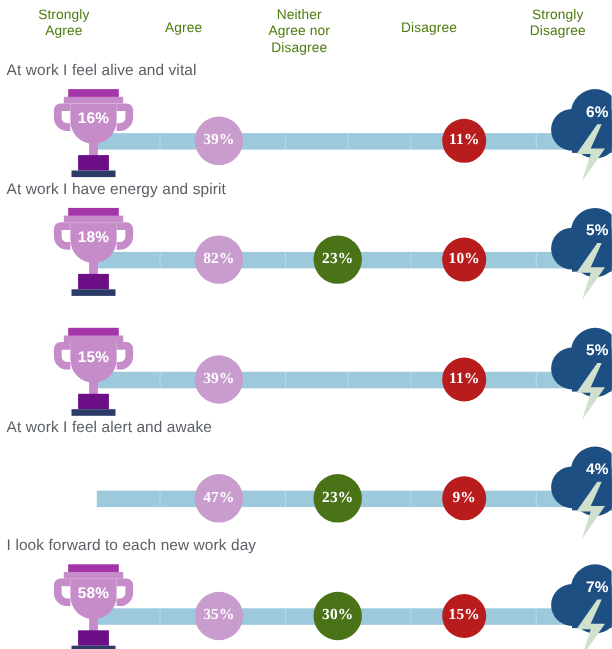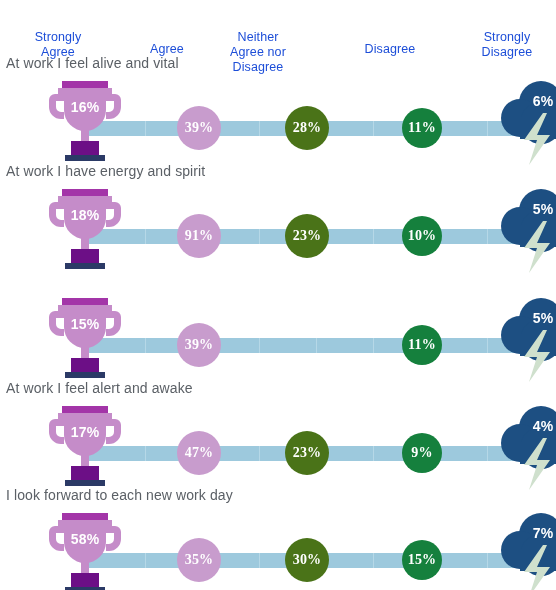--- a/index.html
+++ b/index.html
@@ -10,28 +10,27 @@
     position:relative;overflow:hidden;
   }
   #chart{position:relative;width:556px;height:590px;}
 
   
   .header-row{position:absolute;top:0;left:0;width:556px;height:52px;}
   .col-head{
     position:absolute;top:6px;
     text-align:center;
     font-size:12.5px;line-height:15px;
-    color:#1d4ed8;
+    color:#4d7c0f;
     letter-spacing:.1px;
     white-space:pre-line;
-    margin-top:24px;
   }
   .ch0{left:8px;width:100px;}
   .ch1{left:117px;width:100px;top:18px;}
-  .ch2{left:206px;width:104px;}
+  .ch2{left:220px;width:104px;}
   .ch3{left:340px;width:100px;top:18px;}
   .ch4{left:458px;width:98px;}
 
   
   .row{position:absolute;left:0;width:556px;height:110px;}
   .row-title{
     position:absolute;left:6px;top:0;
     font-size:14px;color:#5b6066;
     letter-spacing:.1px;white-space:nowrap;
   }
@@ -54,21 +53,21 @@
     position:absolute;
     border-radius:50%;
     color:#ffffff;
     font-size:14px;font-weight:bold;
     display:flex;align-items:center;justify-content:center;
     letter-spacing:.2px;
     font-family:Liberation Serif, serif;
   }
   .b-agree{width:44px;height:44px;left:145px;top:29px;background:#c89ccd;}
   .b-neutral{width:44px;height:44px;left:253px;top:29px;background:#4a7318;}
-  .b-disagree{width:40px;height:40px;left:370px;top:31px;background:#15803d;}
+  .b-disagree{width:40px;height:40px;left:370px;top:31px;background:#b91c1c;}
 
   
   .trophy{position:absolute;left:14px;top:2px;width:78px;height:86px;}
   .tr-val{
     position:absolute;left:0;top:20px;width:78px;
     text-align:center;color:#ffffff;
     font-size:14px;font-weight:bold;
     z-index:6;letter-spacing:.2px;
   }
 
@@ -121,21 +120,20 @@
     <path d="M18 15 h-9 a6 6 0 0 0 -6 6 v7 a12 12 0 0 0 12 12 h3 v-7 h-3 a5 5 0 0 1 -5 -5 v-6 h8 z" fill="#c58cc9"></path>
     <path d="M60 15 h9 a6 6 0 0 1 6 6 v7 a12 12 0 0 1 -12 12 h-3 v-7 h3 a5 5 0 0 0 5 -5 v-6 h-8 z" fill="#c58cc9"></path>
     <rect x="35" y="50" width="8" height="14" fill="#c58cc9"></rect>
     <rect x="25" y="62" width="28" height="14" fill="#6c0f86"></rect>
     <rect x="19" y="76" width="40" height="6" fill="#2b3a66"></rect>
   </svg>
         <div class="tr-val">16%</div>
       </div>
 
       <div class="bubble b-agree">39%</div>
-      <div class="bubble b-neutral">28%</div>
       <div class="bubble b-disagree">11%</div>
 
       <div class="cloud">
         
   <svg viewBox="0 0 94 92" width="94" height="92">
     <g fill="#1d4f82">
       <circle cx="47" cy="26" r="22"></circle>
       <circle cx="26" cy="41" r="19"></circle>
       <circle cx="68" cy="41" r="19"></circle>
       <circle cx="47" cy="46" r="21"></circle>
@@ -168,21 +166,21 @@
     <path d="M18 15 h42 v16 a21 21 0 0 1 -42 0 z" fill="#c58cc9"></path>
     <path d="M18 15 h-9 a6 6 0 0 0 -6 6 v7 a12 12 0 0 0 12 12 h3 v-7 h-3 a5 5 0 0 1 -5 -5 v-6 h8 z" fill="#c58cc9"></path>
     <path d="M60 15 h9 a6 6 0 0 1 6 6 v7 a12 12 0 0 1 -12 12 h-3 v-7 h3 a5 5 0 0 0 5 -5 v-6 h-8 z" fill="#c58cc9"></path>
     <rect x="35" y="50" width="8" height="14" fill="#c58cc9"></rect>
     <rect x="25" y="62" width="28" height="14" fill="#6c0f86"></rect>
     <rect x="19" y="76" width="40" height="6" fill="#2b3a66"></rect>
   </svg>
         <div class="tr-val">18%</div>
       </div>
 
-      <div class="bubble b-agree">91%</div>
+      <div class="bubble b-agree">82%</div>
       <div class="bubble b-neutral">23%</div>
       <div class="bubble b-disagree">10%</div>
 
       <div class="cloud">
         
   <svg viewBox="0 0 94 92" width="94" height="92">
     <g fill="#1d4f82">
       <circle cx="47" cy="26" r="22"></circle>
       <circle cx="26" cy="41" r="19"></circle>
       <circle cx="68" cy="41" r="19"></circle>
@@ -247,80 +245,66 @@
       <div class="bar">
             <div class="bar-seg" style="left:57px"></div>
             <div class="bar-seg" style="left:114px"></div>
             <div class="bar-seg" style="left:171px"></div>
             <div class="bar-seg" style="left:228px"></div>
             <div class="bar-seg" style="left:285px"></div>
             <div class="bar-seg" style="left:342px"></div>
             <div class="bar-seg" style="left:399px"></div>
           </div>
 
+
+      <div class="bubble b-agree">47%</div>
+      <div class="bubble b-neutral">23%</div>
+      <div class="bubble b-disagree">9%</div>
+
+      <div class="cloud">
+        
+  <svg viewBox="0 0 94 92" width="94" height="92">
+    <g fill="#1d4f82">
+      <circle cx="47" cy="26" r="22"></circle>
+      <circle cx="26" cy="41" r="19"></circle>
+      <circle cx="68" cy="41" r="19"></circle>
+      <circle cx="47" cy="46" r="21"></circle>
+      <rect x="26" y="40" width="42" height="22"></rect>
+    </g>
+    <path d="M49 36 L30 63 h13 l-8 25 L56 58 H43 l10 -22 z" fill="#cfe0cd"></path>
+  </svg>
+        <div class="cl-val">4%</div>
+      </div>
+    </div>
+      </div>
+      <div class="row" style="top: 487px;">
+    <div class="row-title">I look forward to each new work day</div>
+    <div class="track" style="top:22px">
+      <div class="bar">
+            <div class="bar-seg" style="left:57px"></div>
+            <div class="bar-seg" style="left:114px"></div>
+            <div class="bar-seg" style="left:171px"></div>
+            <div class="bar-seg" style="left:228px"></div>
+            <div class="bar-seg" style="left:285px"></div>
+            <div class="bar-seg" style="left:342px"></div>
+            <div class="bar-seg" style="left:399px"></div>
+          </div>
+
       <div class="trophy">
         
   <svg viewBox="0 0 78 86" width="78" height="86">
     <rect x="16" y="2" width="46" height="9" fill="#a335a8"></rect>
     <rect x="12" y="9" width="54" height="6" fill="#c58cc9"></rect>
     <path d="M18 15 h42 v16 a21 21 0 0 1 -42 0 z" fill="#c58cc9"></path>
     <path d="M18 15 h-9 a6 6 0 0 0 -6 6 v7 a12 12 0 0 0 12 12 h3 v-7 h-3 a5 5 0 0 1 -5 -5 v-6 h8 z" fill="#c58cc9"></path>
     <path d="M60 15 h9 a6 6 0 0 1 6 6 v7 a12 12 0 0 1 -12 12 h-3 v-7 h3 a5 5 0 0 0 5 -5 v-6 h-8 z" fill="#c58cc9"></path>
     <rect x="35" y="50" width="8" height="14" fill="#c58cc9"></rect>
     <rect x="25" y="62" width="28" height="14" fill="#6c0f86"></rect>
     <rect x="19" y="76" width="40" height="6" fill="#2b3a66"></rect>
   </svg>
-        <div class="tr-val">17%</div>
-      </div>
-
-      <div class="bubble b-agree">47%</div>
-      <div class="bubble b-neutral">23%</div>
-      <div class="bubble b-disagree">9%</div>
-
-      <div class="cloud">
-        
-  <svg viewBox="0 0 94 92" width="94" height="92">
-    <g fill="#1d4f82">
-      <circle cx="47" cy="26" r="22"></circle>
-      <circle cx="26" cy="41" r="19"></circle>
-      <circle cx="68" cy="41" r="19"></circle>
-      <circle cx="47" cy="46" r="21"></circle>
-      <rect x="26" y="40" width="42" height="22"></rect>
-    </g>
-    <path d="M49 36 L30 63 h13 l-8 25 L56 58 H43 l10 -22 z" fill="#cfe0cd"></path>
-  </svg>
-        <div class="cl-val">4%</div>
-      </div>
-    </div>
-      </div>
-      <div class="row" style="top: 487px;">
-    <div class="row-title">I look forward to each new work day</div>
-    <div class="track" style="top:22px">
-      <div class="bar">
-            <div class="bar-seg" style="left:57px"></div>
-            <div class="bar-seg" style="left:114px"></div>
-            <div class="bar-seg" style="left:171px"></div>
-            <div class="bar-seg" style="left:228px"></div>
-            <div class="bar-seg" style="left:285px"></div>
-            <div class="bar-seg" style="left:342px"></div>
-            <div class="bar-seg" style="left:399px"></div>
-          </div>
-
-      <div class="trophy">
-        
-  <svg viewBox="0 0 78 86" width="78" height="86">
-    <rect x="16" y="2" width="46" height="9" fill="#a335a8"></rect>
-    <rect x="12" y="9" width="54" height="6" fill="#c58cc9"></rect>
-    <path d="M18 15 h42 v16 a21 21 0 0 1 -42 0 z" fill="#c58cc9"></path>
-    <path d="M18 15 h-9 a6 6 0 0 0 -6 6 v7 a12 12 0 0 0 12 12 h3 v-7 h-3 a5 5 0 0 1 -5 -5 v-6 h8 z" fill="#c58cc9"></path>
-    <path d="M60 15 h9 a6 6 0 0 1 6 6 v7 a12 12 0 0 1 -12 12 h-3 v-7 h3 a5 5 0 0 0 5 -5 v-6 h-8 z" fill="#c58cc9"></path>
-    <rect x="35" y="50" width="8" height="14" fill="#c58cc9"></rect>
-    <rect x="25" y="62" width="28" height="14" fill="#6c0f86"></rect>
-    <rect x="19" y="76" width="40" height="6" fill="#2b3a66"></rect>
-  </svg>
         <div class="tr-val">58%</div>
       </div>
 
       <div class="bubble b-agree">35%</div>
       <div class="bubble b-neutral">30%</div>
       <div class="bubble b-disagree">15%</div>
 
       <div class="cloud">
         
   <svg viewBox="0 0 94 92" width="94" height="92">

